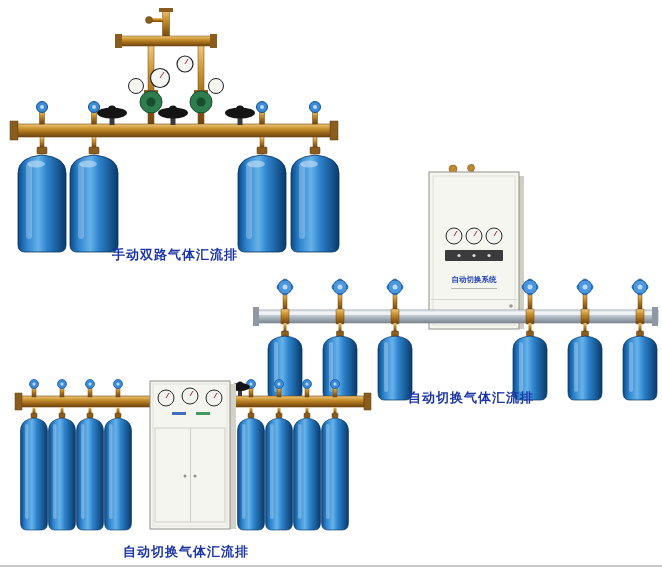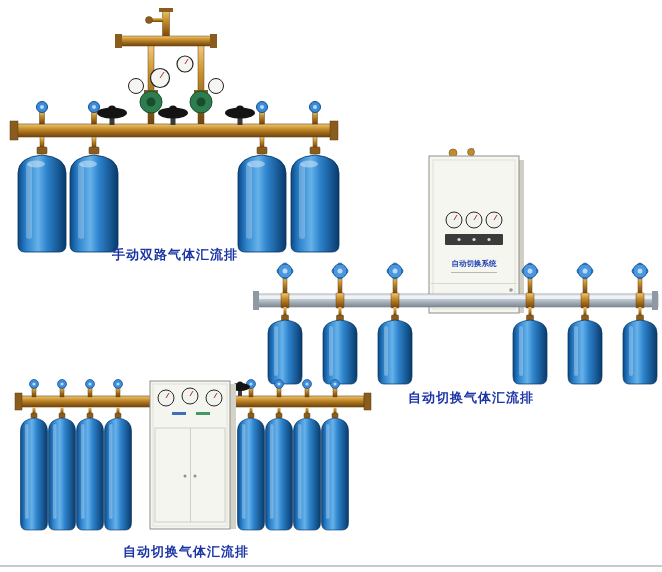--- a/index.html
+++ b/index.html
@@ -4,21 +4,21 @@
 <style>
   html,body{margin:0;padding:0;}
   body{
     width:662px;height:572px;position:relative;overflow:hidden;
     background:#ffffff;
     font-family:"Liberation Sans","DejaVu Sans",sans-serif;
   }
   .scene{position:absolute;}
   .scene svg{display:block;}
   #scene-manual{left:8px;top:6px;}
-  #scene-auto-wall{left:253px;top:148px;}
+  #scene-auto-wall{left:253px;top:164px;}
   #scene-auto-floor{left:14px;top:376px;}
   .caption{
     position:absolute;text-align:center;white-space:nowrap;
     font-weight:bold;font-size:13px;letter-spacing:1px;
     color:var(--caption-color,#1b35a6);
   }
   #caption-1{left:95px;top:246px;width:160px;}
   #caption-2{left:391px;top:389px;width:160px;}
   #caption-3{left:106px;top:543px;width:160px;}
   .bottom-rule{

